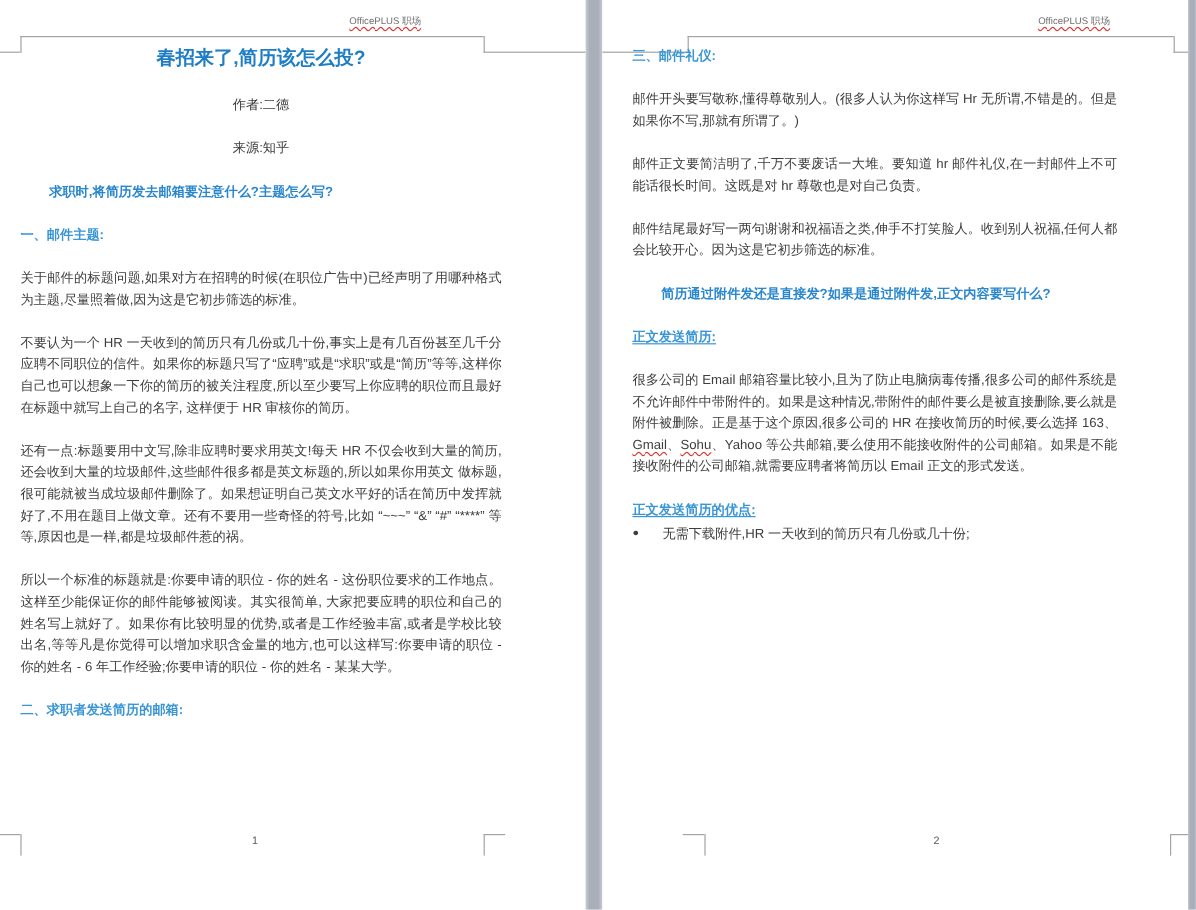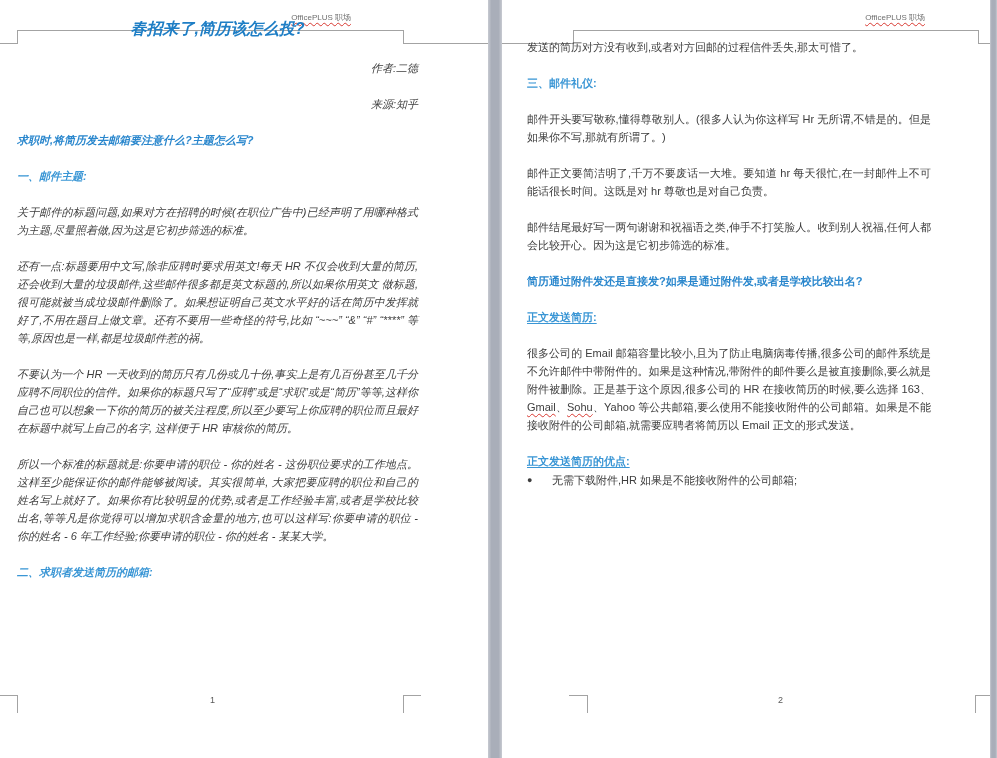--- a/index.html
+++ b/index.html
@@ -16,27 +16,27 @@
   #gap-mid{left:488px;width:14px;}
   #gap-right{left:990px;width:7px;}
 
   .hdr{position:absolute;top:13px;font-size:8px;line-height:10px;color:#6e6e6e;letter-spacing:0;}
   #page1 .hdr{right:85px;}
   #page2 .hdr{right:13px;}
 
   .mk{position:absolute;background:#a3a3a3;}
 
   .content{position:absolute;left:0;top:0;width:100%;box-sizing:border-box;}
-  #page1 .content{padding:18px 18px 0 17px;font-style:italic;}
+  #page1 .content{padding:38px 18px 0 17px;}
   #page2 .content{padding:38px 7px 0 25px;}
 
   .blk{margin:0 0 18px 0;font-size:11px;line-height:18px;color:#3d3d3d;text-align:justify;}
   .title{font-size:16px;line-height:22px;font-weight:bold;color:#1e7ec5;text-align:center;margin:0 0 19px 0;}
-  .meta{text-align:right;}
-  .h-q{color:#2a87cd;font-weight:bold;}
+  .meta{text-align:center;}
+  .h-q{color:#2a87cd;font-weight:bold;margin-left:24px;}
   .h-num{color:#3a96d5;font-weight:bold;}
   .h-u{color:#3a96d5;font-weight:bold;text-decoration:underline;text-underline-offset:2px;}
   .tight{margin-bottom:1px;}
   .bullet .dot{display:inline-block;width:25px;font-size:9px;vertical-align:1px;color:#3d3d3d;}
   .sp{text-decoration:underline wavy #d83931 1px;text-decoration-skip-ink:none;text-underline-offset:2px;}
 
   .pagenum{position:absolute;top:695px;font-size:9px;color:#595959;}
   #page1 .pagenum{left:210px;}
   #page2 .pagenum{left:276px;}
 </style>
@@ -57,22 +57,22 @@
   <div class="mk" style="left:403px;top:695px;width:18px;height:1px;"></div>
 
   <div class="content">
     <p class="title">春招来了,简历该怎么投?</p>
     <div>
         <p class="blk meta"><span>作者:二德</span></p>
         <p class="blk meta"><span>来源:知乎</span></p>
         <p class="blk h-q"><span>求职时,将简历发去邮箱要注意什么?主题怎么写?</span></p>
         <p class="blk h-num"><span>一、邮件主题:</span></p>
         <p class="blk para"><span>关于邮件的标题问题,如果对方在招聘的时候(在职位广告中)已经声明了用哪种格式为主题,尽量照着做,因为这是它初步筛选的标准。</span></p>
+        <p class="blk para"><span>不要认为一个 HR 一天收到的简历只有几份或几十份,事实上是有几百份甚至几千分应聘不同职位的信件。如果你的标题只写了“应聘”或是“求职”或是“简历”等等,这样你自己也可以想象一下你的简历的被关注程度,所以至少要写上你应聘的职位而且最好在标题中就写上自己的名字, 这样便于 HR 审核你的简历。</span></p>
         <p class="blk para"><span>还有一点:标题要用中文写,除非应聘时要求用英文!每天 HR 不仅会收到大量的简历,还会收到大量的垃圾邮件,这些邮件很多都是英文标题的,所以如果你用英文 做标题,很可能就被当成垃圾邮件删除了。如果想证明自己英文水平好的话在简历中发挥就好了,不用在题目上做文章。还有不要用一些奇怪的符号,比如 “~~~” “&amp;” “#” “****” 等等,原因也是一样,都是垃圾邮件惹的祸。</span></p>
-        <p class="blk para"><span>不要认为一个 HR 一天收到的简历只有几份或几十份,事实上是有几百份甚至几千分应聘不同职位的信件。如果你的标题只写了“应聘”或是“求职”或是“简历”等等,这样你自己也可以想象一下你的简历的被关注程度,所以至少要写上你应聘的职位而且最好在标题中就写上自己的名字, 这样便于 HR 审核你的简历。</span></p>
         <p class="blk para"><span>所以一个标准的标题就是:你要申请的职位 - 你的姓名 - 这份职位要求的工作地点。这样至少能保证你的邮件能够被阅读。其实很简单, 大家把要应聘的职位和自己的姓名写上就好了。如果你有比较明显的优势,或者是工作经验丰富,或者是学校比较出名,等等凡是你觉得可以增加求职含金量的地方,也可以这样写:你要申请的职位 - 你的姓名 - 6 年工作经验;你要申请的职位 - 你的姓名 - 某某大学。</span></p>
         <p class="blk h-num"><span>二、求职者发送简历的邮箱:</span></p>
       </div>
   </div>
 
   <div class="pagenum">1</div>
 </div>
 
 <div class="gap" id="gap-mid"></div>
 
@@ -84,29 +84,28 @@
   <div class="mk" style="left:71px;top:30px;width:405px;height:1px;"></div>
   <div class="mk" style="left:476px;top:30px;width:1px;height:14px;"></div>
   <div class="mk" style="left:476px;top:43px;width:12px;height:1px;"></div>
   <div class="mk" style="left:67px;top:695px;width:18px;height:1px;"></div>
   <div class="mk" style="left:85px;top:695px;width:1px;height:18px;"></div>
   <div class="mk" style="left:473px;top:695px;width:1px;height:18px;"></div>
   <div class="mk" style="left:473px;top:695px;width:15px;height:1px;"></div>
 
   <div class="content">
     <div>
-        <p class="blk para"><span>发送的简历对方没有收到,或者对方回邮的过程信件丢失,那太可惜了。</span></p>
         <p class="blk h-num"><span>三、邮件礼仪:</span></p>
         <p class="blk para"><span>邮件开头要写敬称,懂得尊敬别人。(很多人认为你这样写 Hr 无所谓,不错是的。但是如果你不写,那就有所谓了。)</span></p>
-        <p class="blk para"><span>邮件正文要简洁明了,千万不要废话一大堆。要知道 hr 每天很忙,在一封邮件上不可能话很长时间。这既是对 hr 尊敬也是对自己负责。</span></p>
+        <p class="blk para"><span>邮件正文要简洁明了,千万不要废话一大堆。要知道 hr 邮件礼仪,在一封邮件上不可能话很长时间。这既是对 hr 尊敬也是对自己负责。</span></p>
         <p class="blk para"><span>邮件结尾最好写一两句谢谢和祝福语之类,伸手不打笑脸人。收到别人祝福,任何人都会比较开心。因为这是它初步筛选的标准。</span></p>
-        <p class="blk h-q"><span>简历通过附件发还是直接发?如果是通过附件发,或者是学校比较出名?</span></p>
+        <p class="blk h-q"><span>简历通过附件发还是直接发?如果是通过附件发,正文内容要写什么?</span></p>
         <p class="blk h-u"><span>正文发送简历:</span></p>
         <p class="blk para"><span>很多公司的 Email 邮箱容量比较小,且为了防止电脑病毒传播,很多公司的邮件系统是不允许邮件中带附件的。如果是这种情况,带附件的邮件要么是被直接删除,要么就是附件被删除。正是基于这个原因,很多公司的 HR 在接收简历的时候,要么选择 163、</span><span class="sp">Gmail</span><span>、</span><span class="sp">Sohu</span><span>、Yahoo 等公共邮箱,要么使用不能接收附件的公司邮箱。如果是不能接收附件的公司邮箱,就需要应聘者将简历以 Email 正文的形式发送。</span></p>
         <p class="blk h-u tight"><span>正文发送简历的优点:</span></p>
-        <p class="blk bullet"><span class="dot">●</span><span>无需下载附件,HR 如果是不能接收附件的公司邮箱;</span></p>
+        <p class="blk bullet"><span class="dot">●</span><span>无需下载附件,HR 一天收到的简历只有几份或几十份;</span></p>
       </div>
   </div>
 
   <div class="pagenum">2</div>
 </div>
 
 <div class="gap" id="gap-right"></div>
 
 </body></html>

